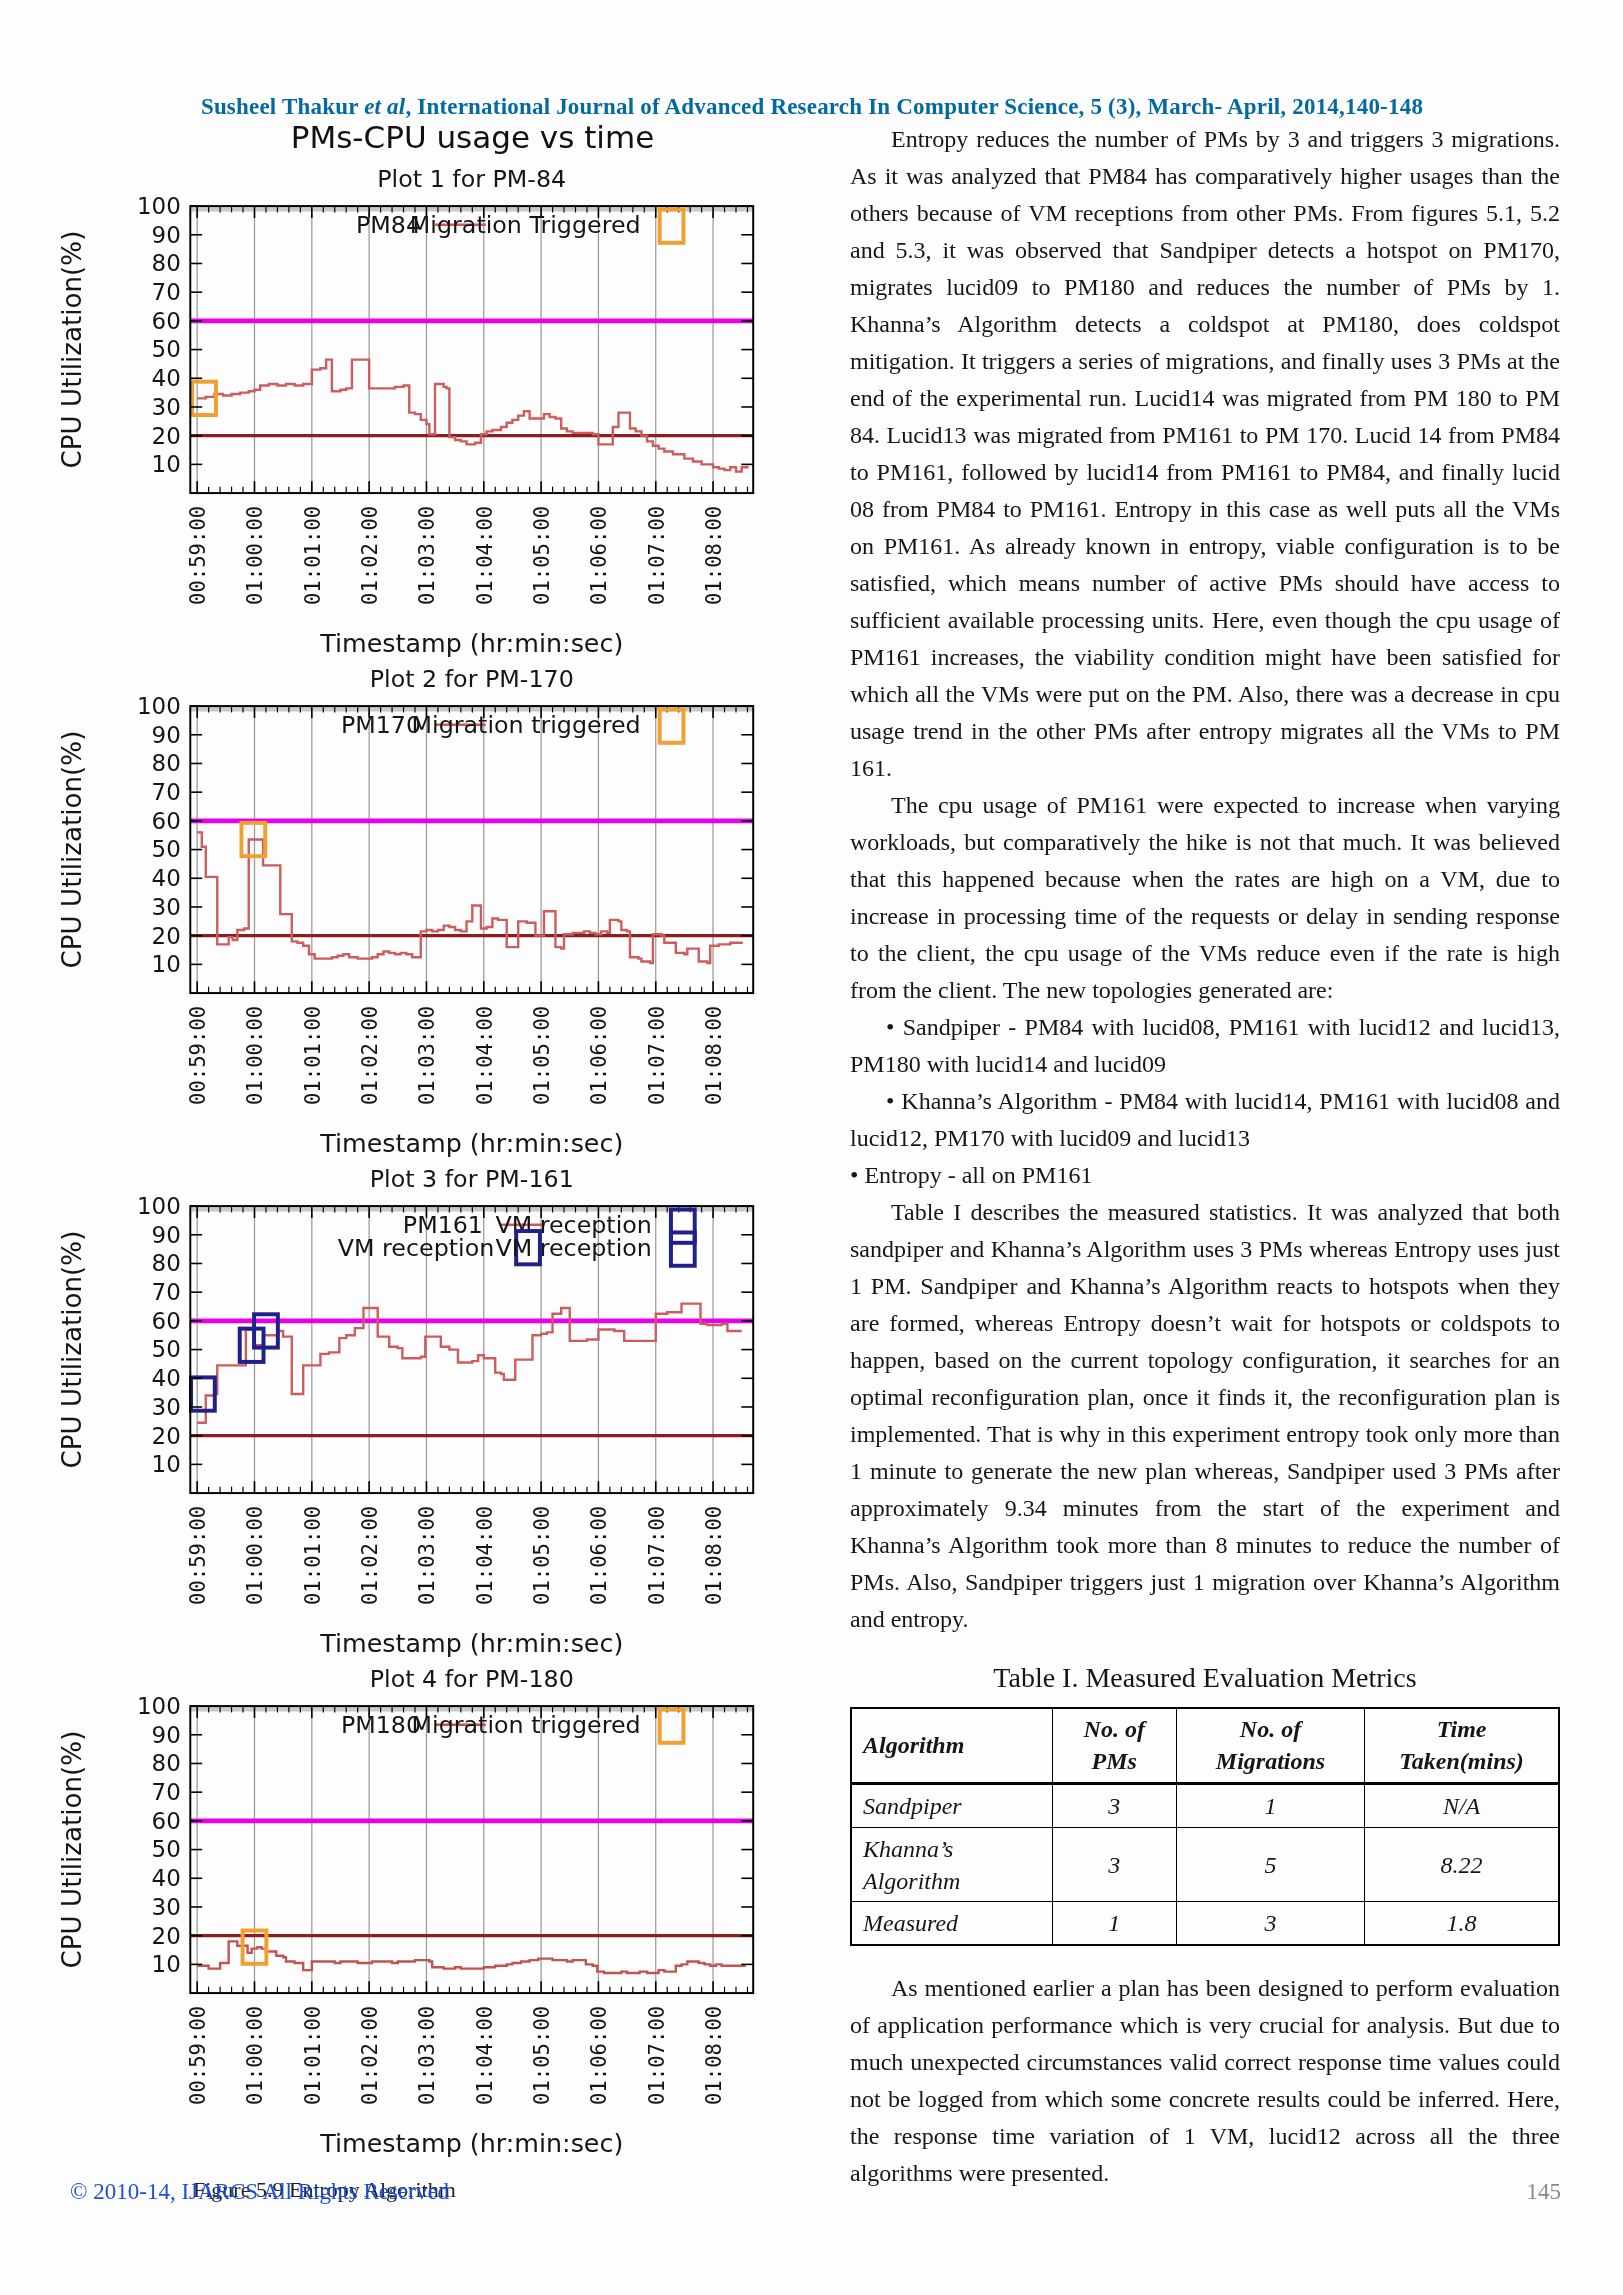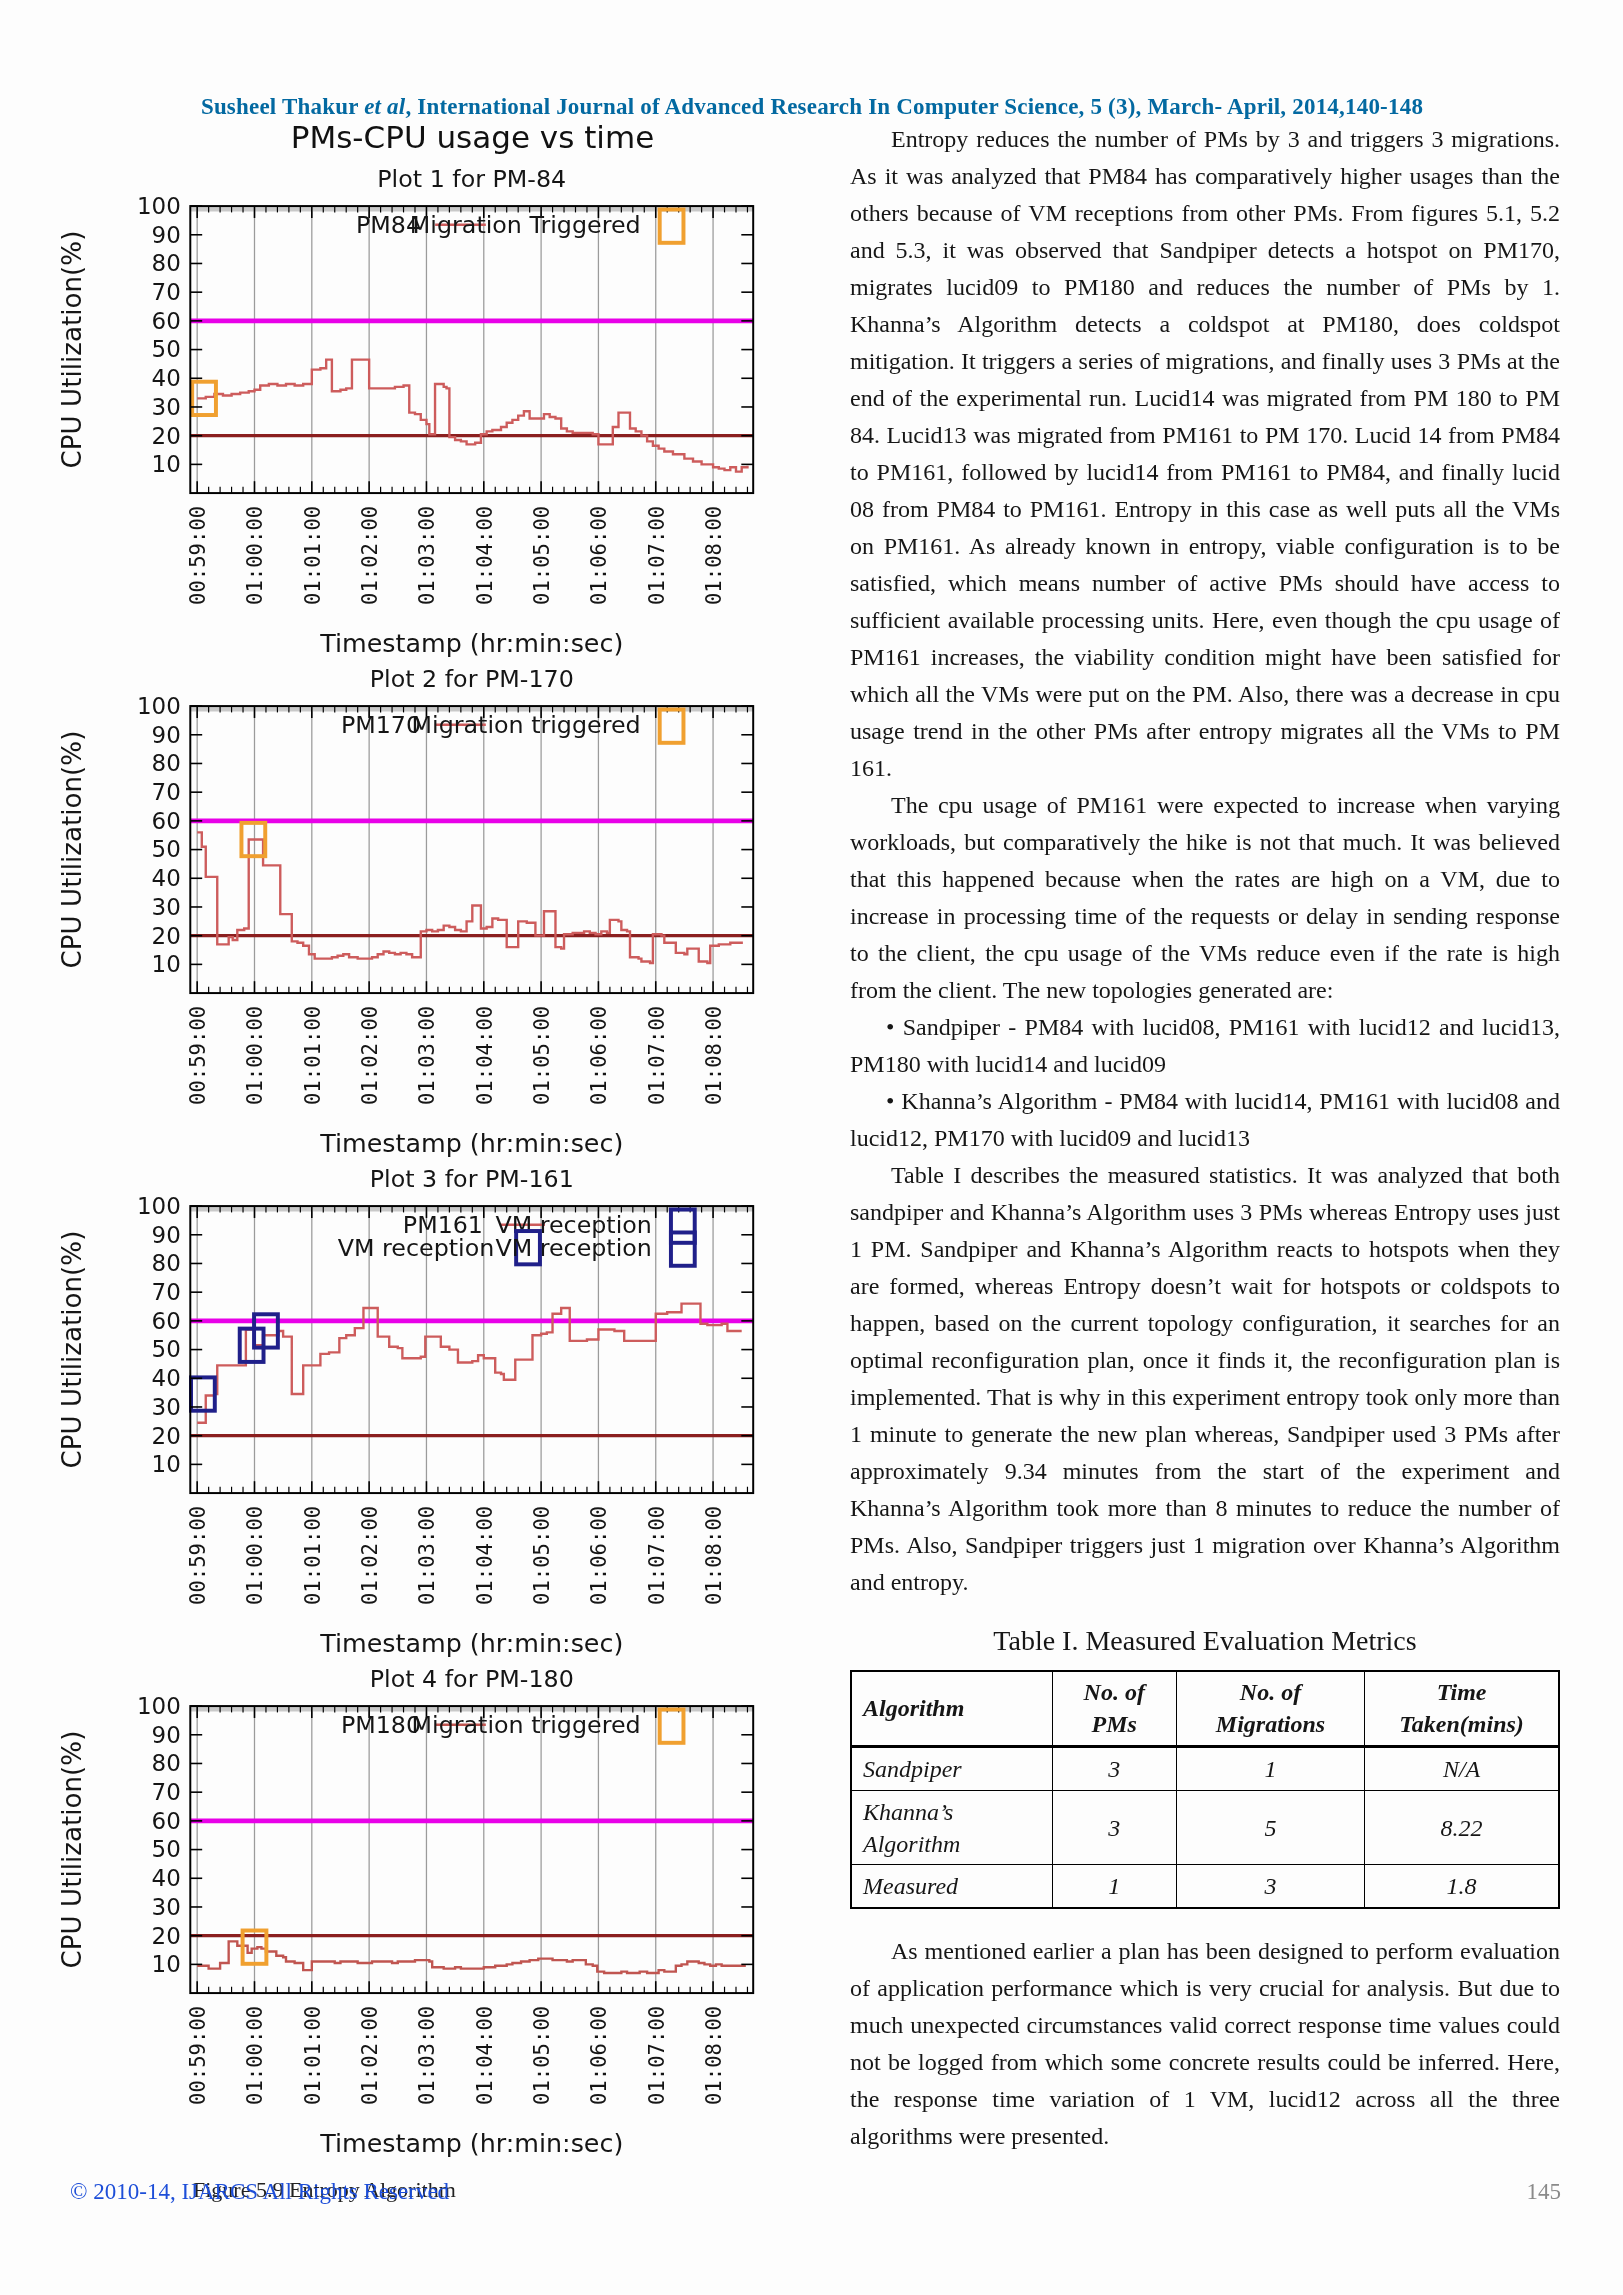--- a/index.html
+++ b/index.html
@@ -717,20 +717,21 @@
         <rect x="774.05" y="58.339999999999975" width="30" height="42" fill="none" stroke="#f0a030" stroke-width="5"></rect>
       </svg></div>
   <div class="figure-caption">Figure 5.9 Entropy Algorithm</div>
 </div>
 
 <div class="right-col">
   <p class="para">Entropy reduces the number of PMs by 3 and triggers 3 migrations. As it was analyzed that PM84 has comparatively higher usages than the others because of VM receptions from other PMs. From figures 5.1, 5.2 and 5.3, it was observed that Sandpiper detects a hotspot on PM170, migrates lucid09 to PM180 and reduces the number of PMs by 1. Khanna’s Algorithm detects a coldspot at PM180, does coldspot mitigation. It triggers a series of migrations, and finally uses 3 PMs at the end of the experimental run. Lucid14 was migrated from PM 180 to PM 84. Lucid13 was migrated from PM161 to PM 170. Lucid 14 from PM84 to PM161, followed by lucid14 from PM161 to PM84, and finally lucid 08 from PM84 to PM161. Entropy in this case as well puts all the VMs on PM161. As already known in entropy, viable configuration is to be satisfied, which means number of active PMs should have access to sufficient available processing units. Here, even though the cpu usage of PM161 increases, the viability condition might have been satisfied for which all the VMs were put on the PM. Also, there was a decrease in cpu usage trend in the other PMs after entropy migrates all the VMs to PM 161.</p>
   <p class="para">The cpu usage of PM161 were expected to increase when varying workloads, but comparatively the hike is not that much. It was believed that this happened because when the rates are high on a VM, due to increase in processing time of the requests or delay in sending response to the client, the cpu usage of the VMs reduce even if the rate is high from the client. The new topologies generated are:</p>
   <p class="bullet">• Sandpiper - PM84 with lucid08, PM161 with lucid12 and lucid13, PM180 with lucid14 and lucid09</p>
   <p class="bullet">• Khanna’s Algorithm - PM84 with lucid14, PM161 with lucid08 and lucid12, PM170 with lucid09 and lucid13</p>
+  <p class="bullet flush">• Entropy - all on PM161</p>
   <p class="para">Table I describes the measured statistics. It was analyzed that both sandpiper and Khanna’s Algorithm uses 3 PMs whereas Entropy uses just 1 PM. Sandpiper and Khanna’s Algorithm reacts to hotspots when they are formed, whereas Entropy doesn’t wait for hotspots or coldspots to happen, based on the current topology configuration, it searches for an optimal reconfiguration plan, once it finds it, the reconfiguration plan is implemented.  That is why in this experiment entropy took only more than 1 minute to generate the new plan whereas, Sandpiper used  3   PMs after approximately 9.34 minutes from the start of the experiment and Khanna’s Algorithm took more than 8 minutes to reduce the number of PMs. Also, Sandpiper triggers just 1 migration over Khanna’s Algorithm and entropy.</p>
   <p class="table-caption">Table I. Measured Evaluation Metrics</p>
   <table class="metrics">
     <thead>
       <tr class="hdr">
         <th>Algorithm</th>
         <th class="c">No. of PMs</th>
         <th class="c">No. of Migrations</th>
         <th class="c">Time Taken(mins)</th>
       </tr>

